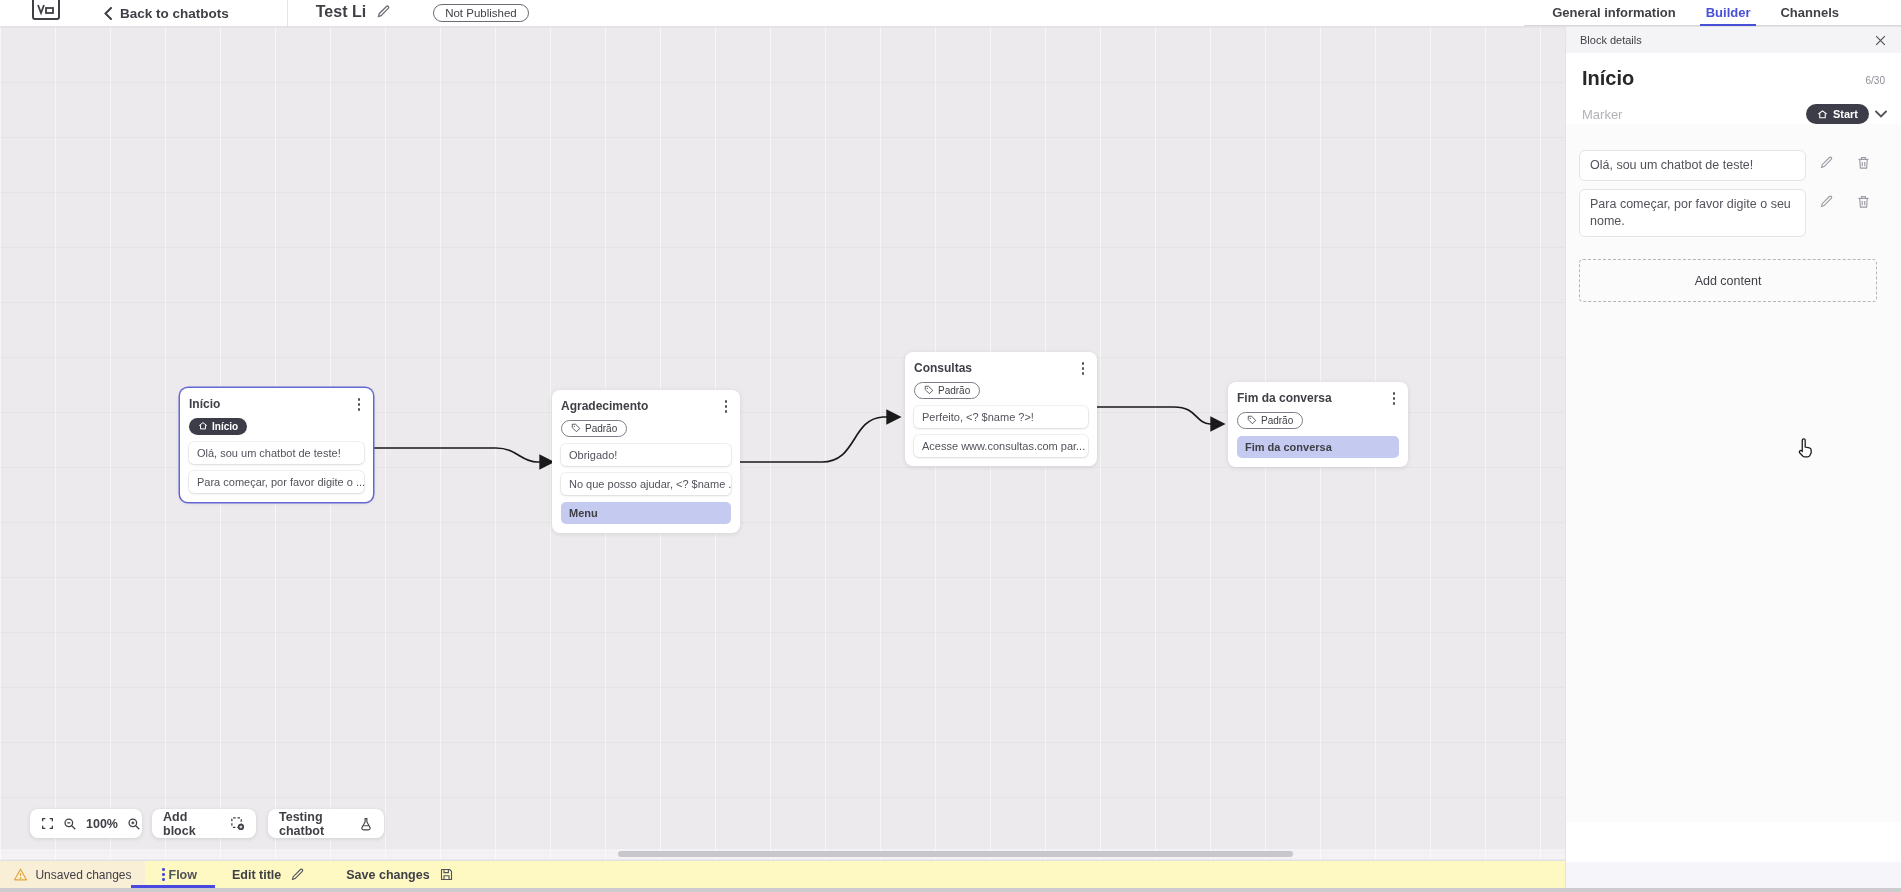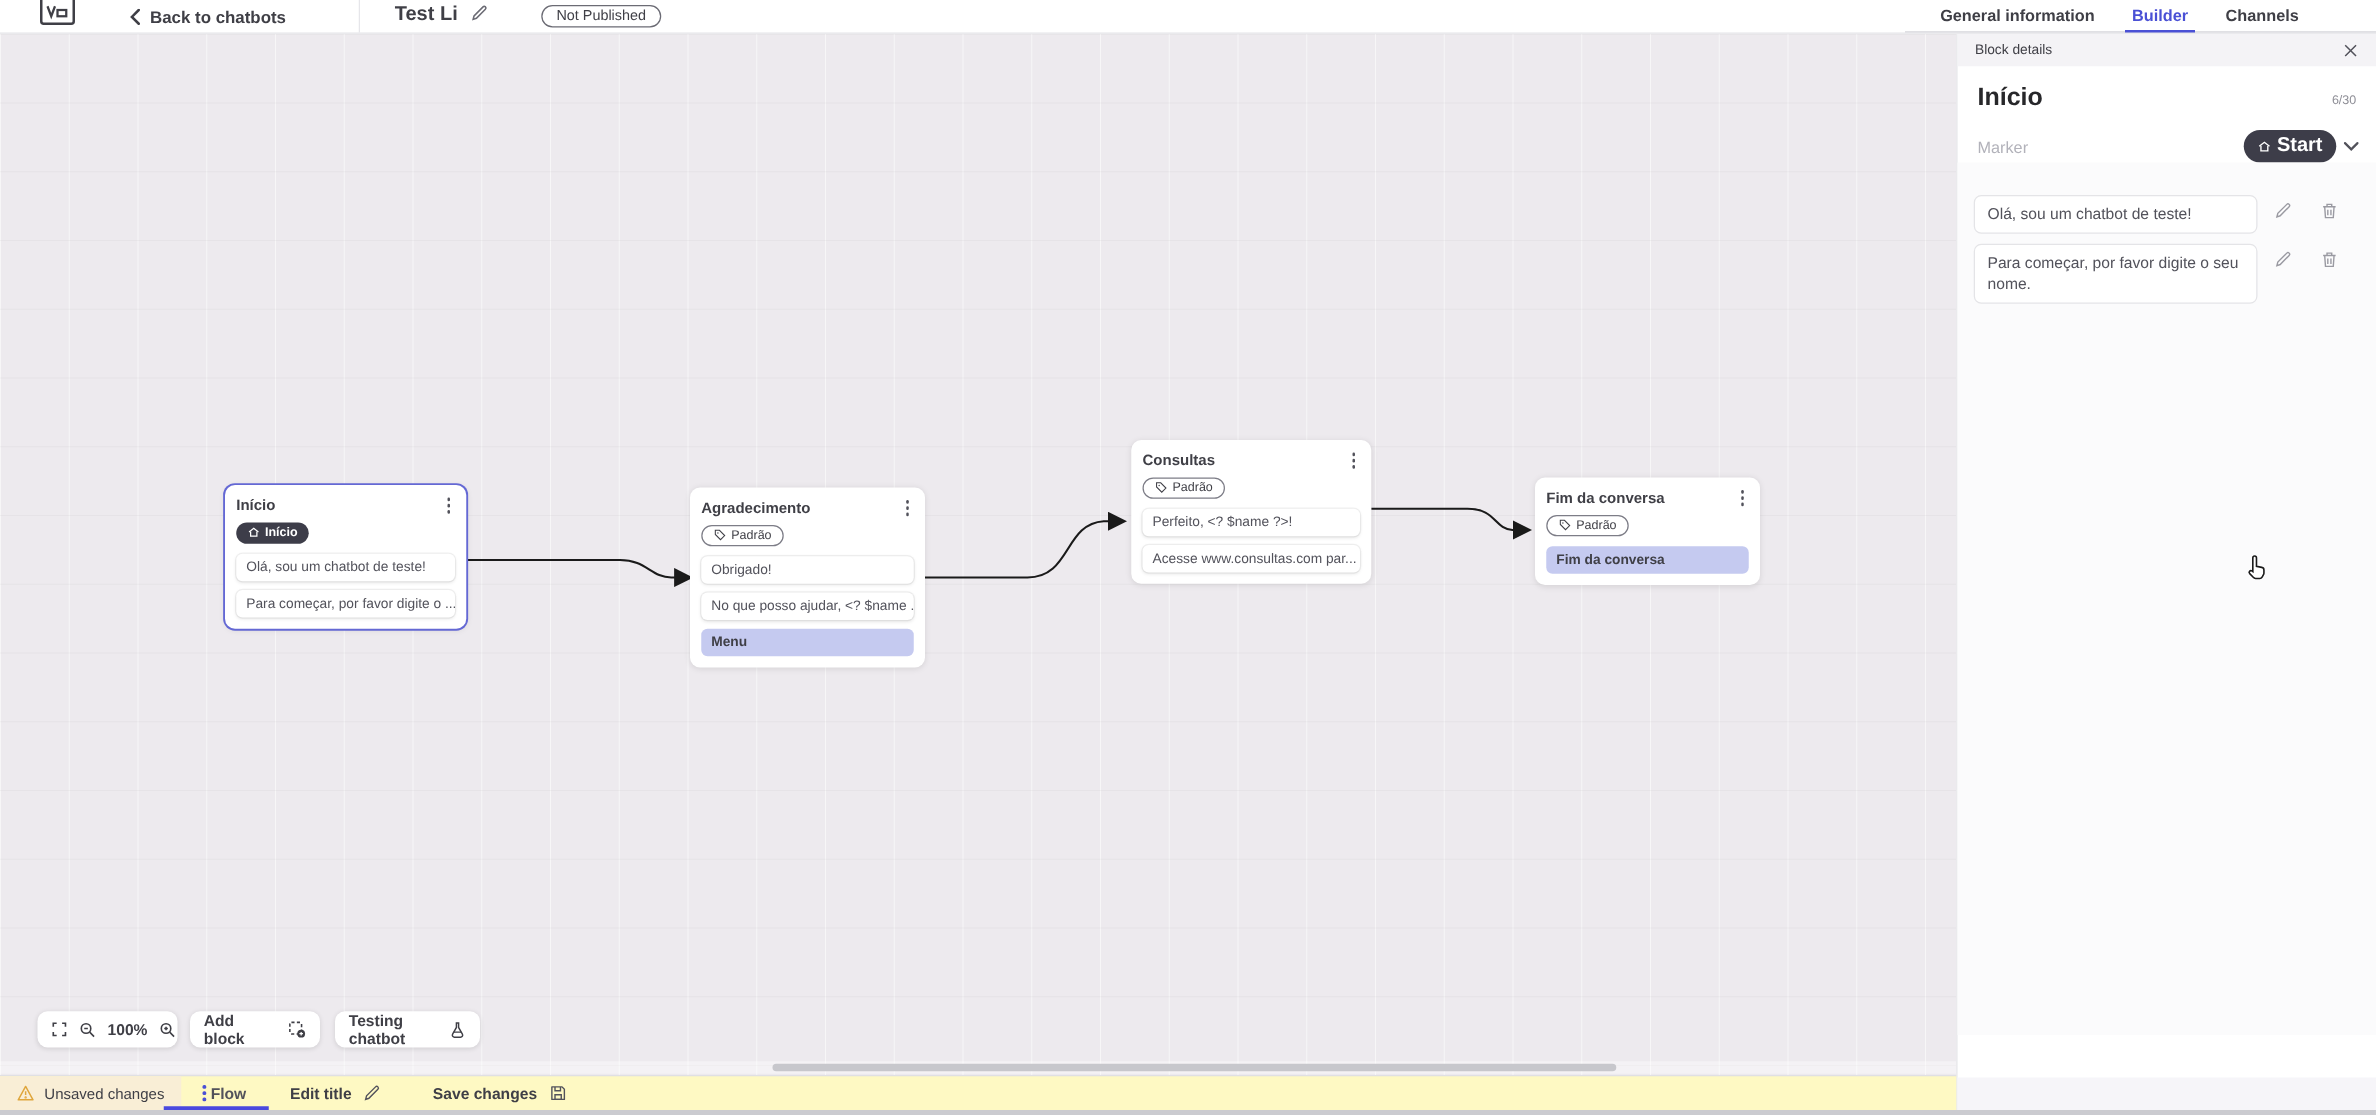--- a/index.html
+++ b/index.html
@@ -55,21 +55,21 @@
   
   .panel { position:absolute; top:27px; right:0; width:336px; bottom:0; background:#fff; border-left:1px solid #e3e3e7; z-index:5; }
   .panel-hdr { height:26px; background:#f4f3f6; display:flex; align-items:center; justify-content:space-between; padding:0 14px; font-size:11px; color:#3f3f46; }
   .close-x { display:inline-flex; color:#52525b; cursor:pointer; }
   .title-row { display:flex; align-items:flex-end; justify-content:space-between; padding:14px 16px 0; }
   .block-name { font-size:20px; font-weight:700; color:#27272a; }
   .counter { font-size:10px; color:#8e8e96; padding-bottom:4px; }
   .marker-row { display:flex; align-items:center; justify-content:space-between; padding:14px 14px 0 16px; }
   .marker-label { font-size:13px; color:#b2b2ba; }
   .marker-value { display:flex; align-items:center; gap:6px; }
-  .start-pill { display:inline-flex; align-items:center; gap:5px; background:#3d3d49; color:#fff; font-size:16px; font-weight:700; border-radius:999px; padding:4px 11px; cursor:pointer; }
+  .start-pill { display:inline-flex; align-items:center; gap:5px; background:#3d3d49; color:#fff; font-size:11px; font-weight:700; border-radius:999px; padding:4px 11px; cursor:pointer; }
   .chev { display:inline-flex; color:#52525b; }
   .panel-tabs { display:flex; align-items:center; gap:24px; margin-top:12px; padding:0 16px; border-bottom:1px solid #e4e4e7; position:relative; }
   .ptab { font-size:12.5px; color:#52525b; padding:6px 0 9px; display:flex; align-items:center; gap:6px; position:relative; cursor:pointer; }
   .ptab.active { color:#27272a; font-weight:700; }
   .ptab.active::after { content:""; position:absolute; left:-4px; right:-4px; bottom:-1px; height:2px; background:#3d3d49; }
   .ptab-badge { width:16px; height:16px; border-radius:50%; background:#dcdcf6; color:#5156c9; font-size:10px; display:flex; align-items:center; justify-content:center; }
   .ptabs-kebab { margin-left:auto; }
   .panel-body { position:relative; background:#fbfbfc; height:calc(100% - 167px); padding:26px 0 0 13px; }
   .content-row { display:grid; grid-template-columns:227px 40px 34px; align-items:start; margin-bottom:8px; }
   .content-card { background:#fff; border:1px solid #e4e4e7; border-radius:6px; padding:6px 10px; font-size:12.5px; color:#52525b; line-height:17px; min-height:29px; }
@@ -331,20 +331,21 @@
             <path d="M4 20l1.2-4.5L16.7 4a2.1 2.1 0 0 1 3 3L8.2 18.6 4 20z"></path>
           </svg>
       </span>
       <span class="icon-btn">
         <svg width="15" height="15" viewBox="0 0 24 24" fill="none" stroke="currentColor" stroke-width="1.8">
             <path d="M4 7h16M9 7V4h6v3M6 7l1 14h10l1-14M10 11v7M14 11v7"></path>
           </svg>
       </span>
     </div>
 
+    <div class="add-content">Add content</div>
 
     <span class="cursor-icon">
       <svg width="22" height="24" viewBox="0 0 24 26" fill="#fff" stroke="#1a1a1a" stroke-width="1.4">
         <path d="M9 14V4.6a1.6 1.6 0 0 1 3.2 0V12l4.6.9c1.1.2 1.9 1.2 1.9 2.3v2.6c0 .5-.1 1-.4 1.4l-1.2 2.2c-.4.7-1.2 1.2-2 1.2h-3.6c-.6 0-1.2-.3-1.7-.7l-3.5-3.5c-.6-.6-.6-1.6 0-2.2.5-.5 1.3-.6 1.9-.2l.8.6z"></path>
       </svg>
     </span>
   </div>
 
   <div class="panel-foot"></div>
 </aside>

